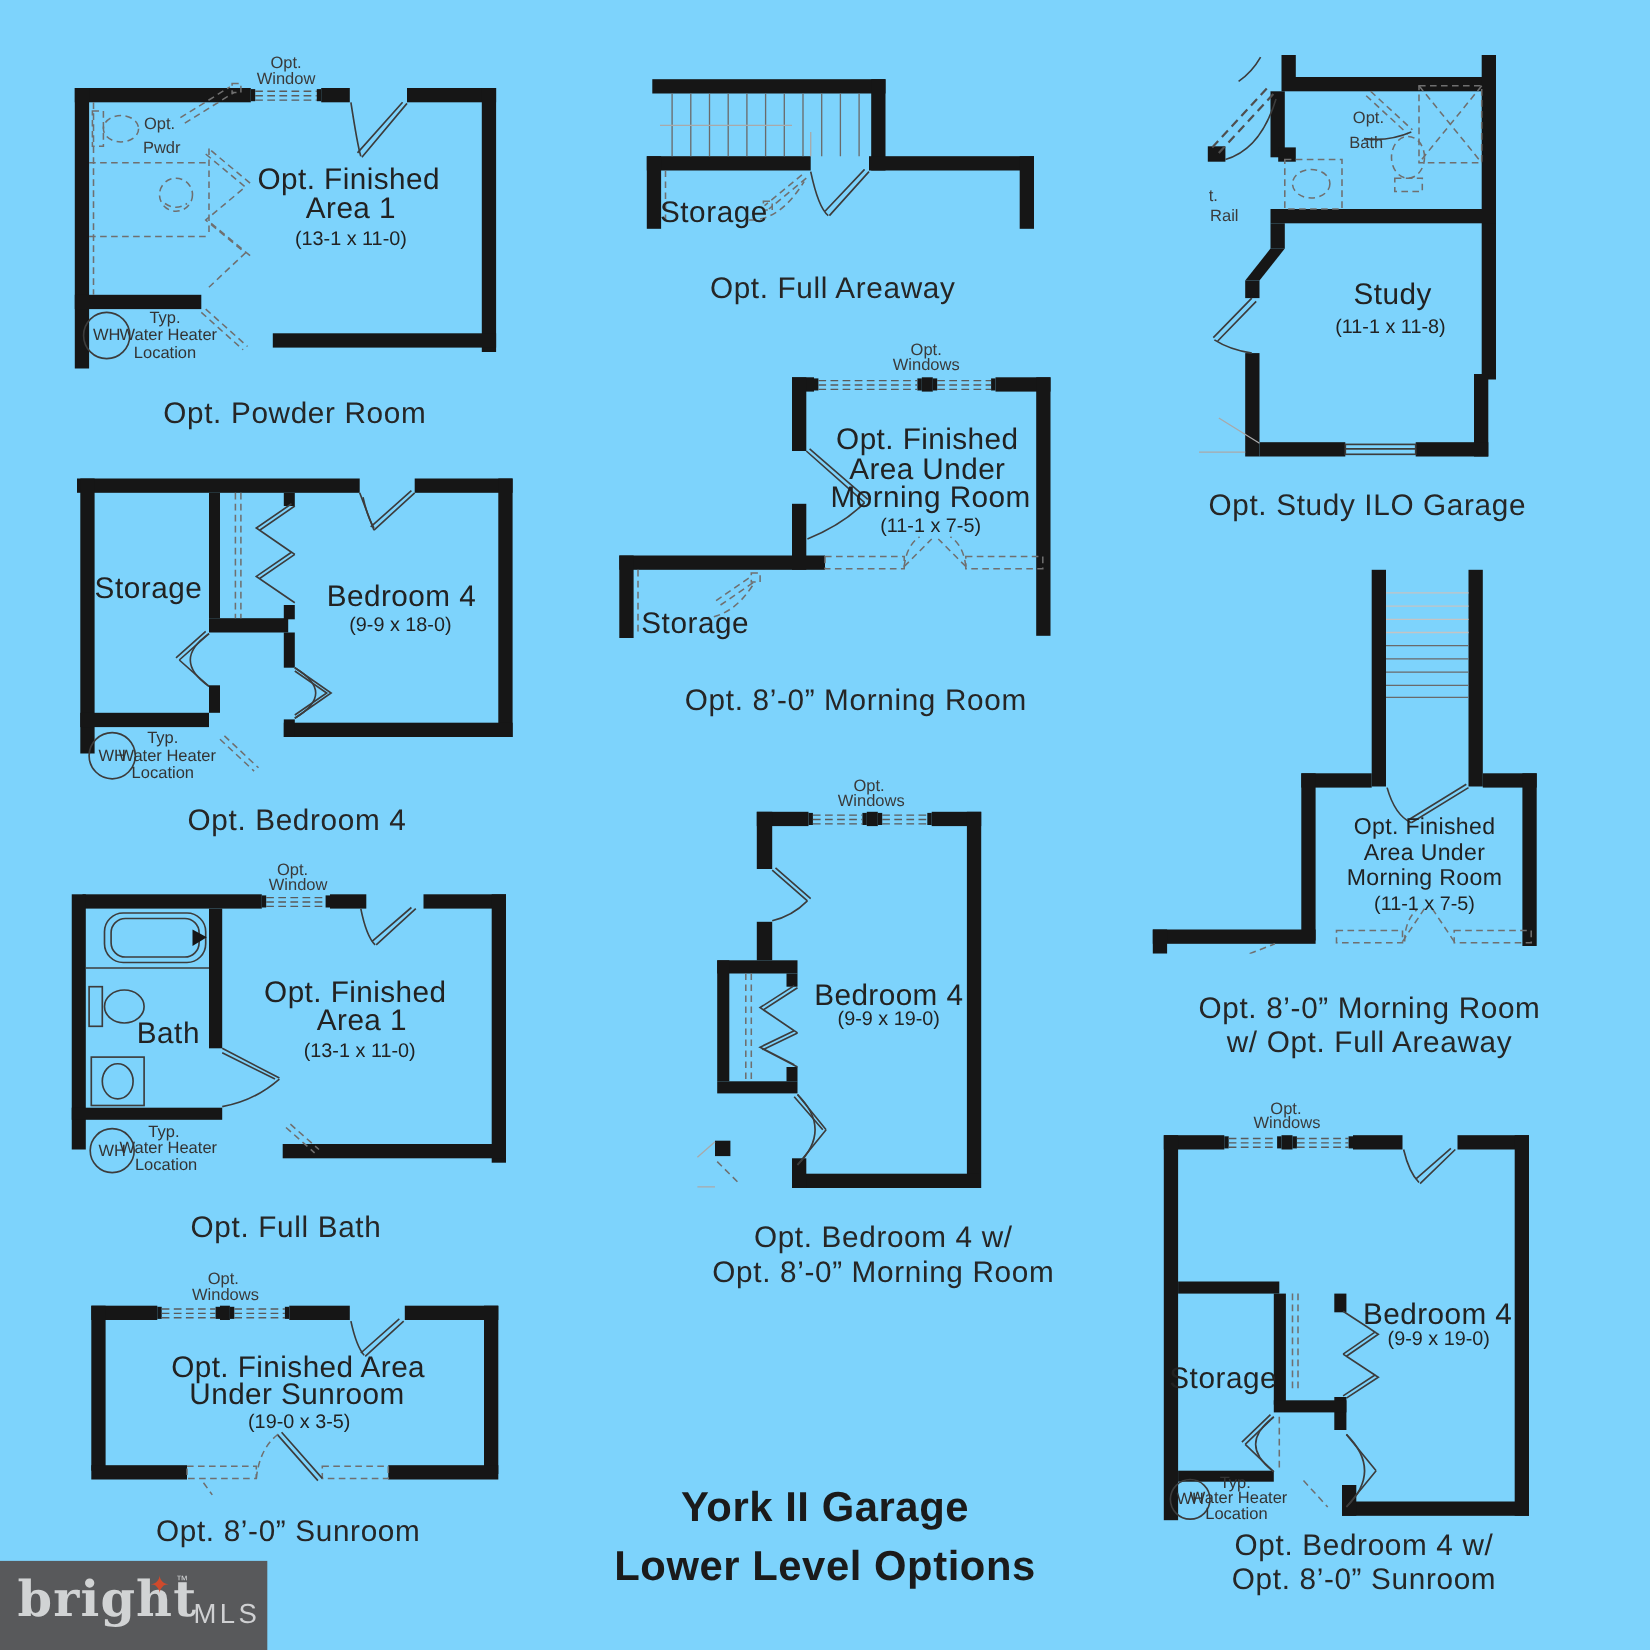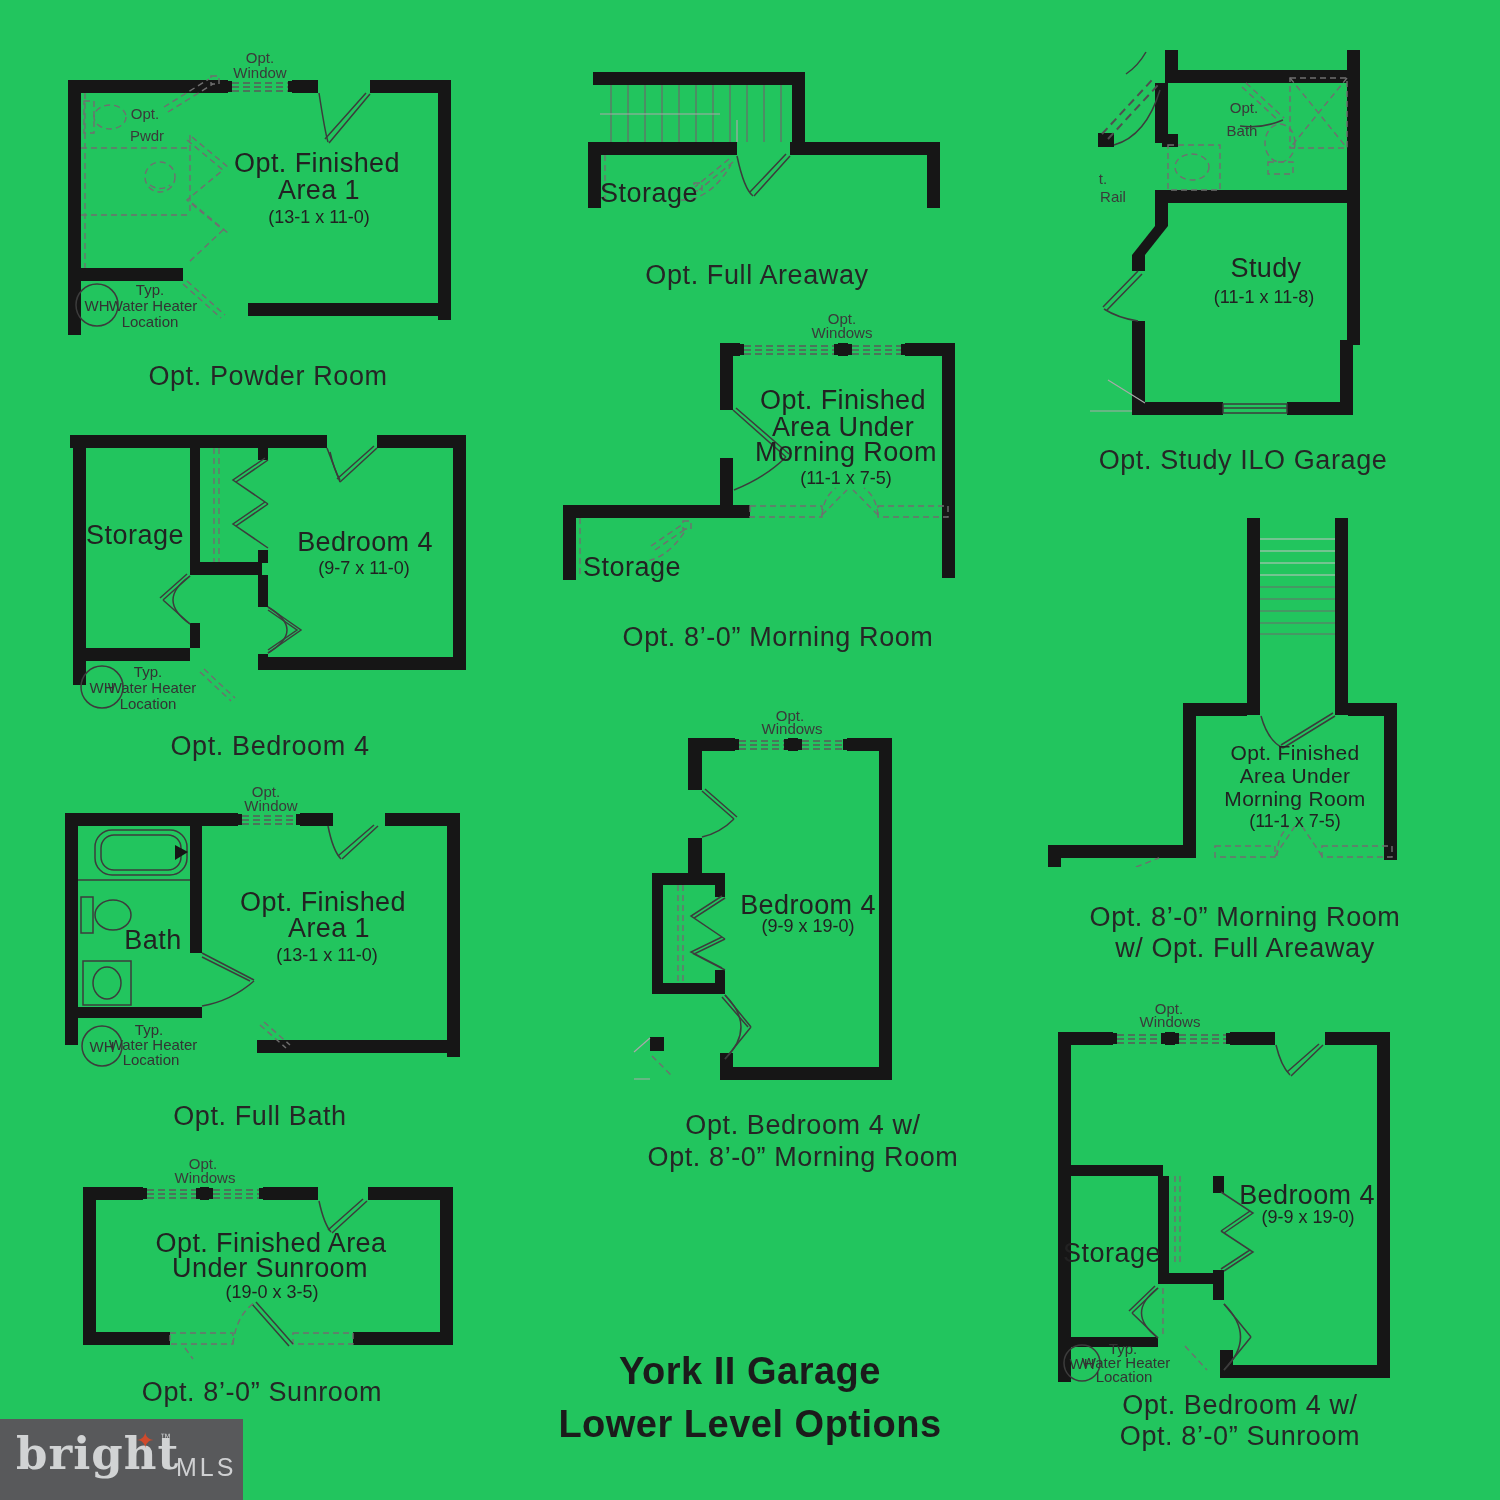--- a/index.html
+++ b/index.html
@@ -1,16 +1,16 @@
 <!DOCTYPE html>
 <html><head>
 <meta charset="utf-8">
 <style>
   html,body{margin:0;padding:0;background:#fff;}
-  .stage{position:relative;width:1500px;height:1500px;background:#22c55e;overflow:hidden;
+  .stage{position:relative;width:1500px;height:1500px;background:#7dd3fc;overflow:hidden;
          font-family:"Liberation Sans",sans-serif;color:#242424;}
   .plan{position:absolute;}
   .plan svg{position:absolute;left:0;top:0;}
   .lbl{position:absolute;transform:translate(-50%,-50%);white-space:nowrap;text-align:center;
        color:#242424;line-height:1;}
   .cap{font-size:27px;letter-spacing:.6px;color:#262626;}
   .rm{font-size:27px;letter-spacing:.4px;color:#222;}
   .rm2{font-size:21px;letter-spacing:.3px;color:#222;}
   .dim{font-size:18px;color:#222;}
   .dim2{font-size:18px;color:#222;}
@@ -110,21 +110,21 @@
       </g>
       <g>
         <path class="d" d="M148,92 L114,120 M144,89 L110,117"></path>
         <path class="d" d="M96,130 Q124,131 146,95"></path>
         <rect class="d" x="109" y="113" width="8" height="8"></rect>
         <path class="d" d="M20,85 V135"></path>
       </g>
     </svg>
     <span class="lbl stg" style="left:64px;top:123px;">Storage</span>
   </div>
-  <span class="lbl cap" style="left:757px;top:275px;">Opt. Full Areaway</span>
+  <span class="lbl cap" style="left:757px;top:262px;">Opt. Full Areaway</span>
 
   <div class="plan" style="left:1090px;top:50px;width:310px;height:392px;">
     <svg width="310" height="392" viewBox="0 0 310 392">
       <g>
         <rect class="w" x="75" y="0" width="13" height="20"></rect>
         <rect class="w" x="257" y="0" width="13" height="20"></rect>
         <rect class="w" x="75" y="20" width="195" height="13"></rect>
         <rect class="w" x="257" y="20" width="13" height="275"></rect>
         <rect class="w" x="250" y="290" width="13" height="75"></rect>
         <rect class="w" x="55" y="352" width="78" height="13"></rect>
@@ -204,21 +204,21 @@
       <g>
         <path class="tl" d="M200,175 L233,198 L200,221 M200,178 L229,198 L200,218"></path>
         <path class="tl" d="M200,175 Q238,198 200,221"></path>
       </g>
       <path class="d" d="M146,16 V130 M151,16 V130"></path>
       <path class="d" d="M132,240 L163,269 M136,237 L167,266"></path>
       <circle class="tl" cx="34" cy="255" r="21"></circle>
     </svg>
     <span class="lbl stg" style="left:67px;top:103px;">Storage</span>
     <span class="lbl rm" style="left:297px;top:110px;">Bedroom 4</span>
-    <span class="lbl dim" style="left:296px;top:136px;">(9-7 x 11-0)</span>
+    <span class="lbl dim" style="left:296px;top:136px;">(9-9 x 18-0)</span>
     <span class="lbl whs" style="left:34px;top:255px;">WH</span>
     <span class="lbl whs" style="left:80px;top:239px;">Typ.</span>
     <span class="lbl whs" style="left:84px;top:255px;">Water Heater</span>
     <span class="lbl whs" style="left:80px;top:271px;">Location</span>
   </div>
   <span class="lbl cap" style="left:270px;top:746px;">Opt. Bedroom 4</span>
 
   <div class="plan" style="left:560px;top:300px;width:400px;height:290px;">
     <svg width="400" height="290" viewBox="0 0 400 290">
       <g>

